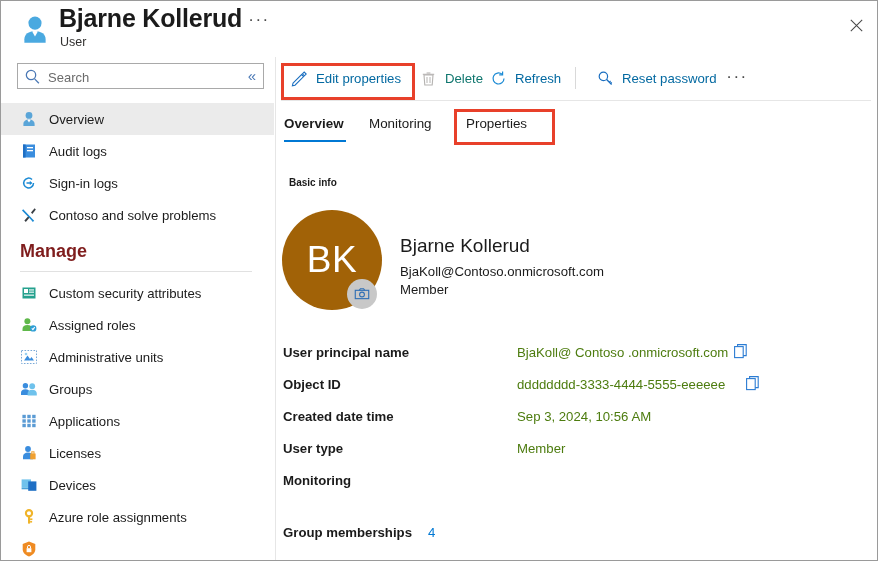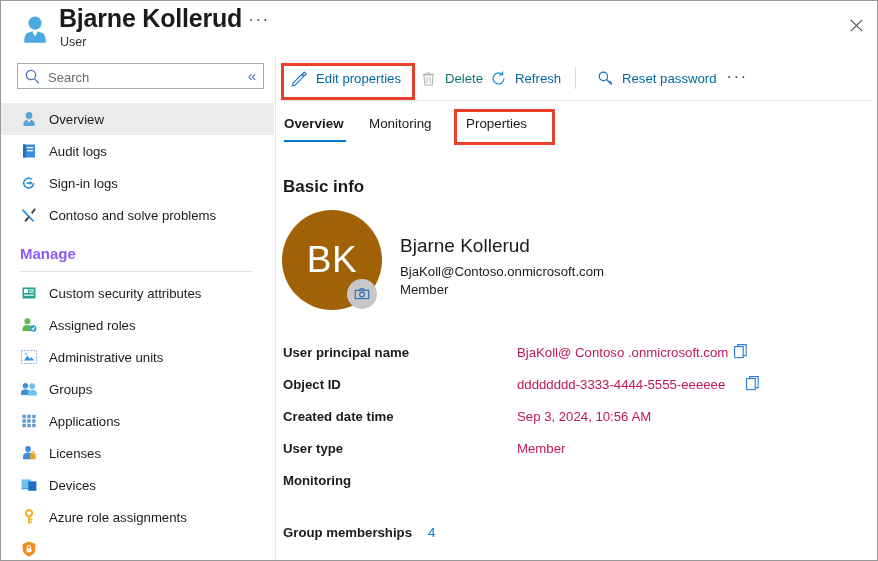--- a/index.html
+++ b/index.html
@@ -147,23 +147,23 @@
   .nav-label {
     font-size: 13.2px;
     color: #1b1b1b;
     white-space: nowrap;
   }
   .nav-group-header {
     height: 34px;
     padding-left: 19px;
     display: flex;
     align-items: flex-end;
-    font-size: 15px;
+    font-size: 18px;
     font-weight: 700;
-    color: #8b5cf6;
+    color: #7f1d1d;
     box-sizing: border-box;
     padding-bottom: 3px;
   }
   .nav-divider {
     height: 1px;
     background: #e1e1e1;
     margin: 6px 22px 5px 19px;
   }
 
   
@@ -248,22 +248,22 @@
   .tab.active { font-weight: 700; }
   .tab-underline {
     position: absolute;
     height: 2px;
     background: #0078d4;
   }
 
   
   .section-title {
     position: absolute;
-    left: 7px; top: 120px;
-    font-size: 17px;
+    left: 13px; top: 120px;
+    font-size: 10px;
     font-weight: 700;
     color: #1b1b1b;
   }
 
   .avatar-wrap {
     position: absolute;
     left: 6px; top: 153px;
     width: 104px; height: 104px;
   }
   .avatar {
@@ -324,21 +324,21 @@
     left: 7px; top: 0;
     font-size: 13.2px;
     font-weight: 700;
     color: #1b1b1b;
     white-space: nowrap;
   }
   .prop-value {
     position: absolute;
     left: 241px; top: 0;
     font-size: 13.2px;
-    color: #be185d;
+    color: #4d7c0f;
     white-space: nowrap;
   }
   .copy-icon {
     position: absolute;
     width: 17px; height: 17px;
     top: -2px;
     cursor: pointer;
   }
   .link-val {
     position: absolute;

